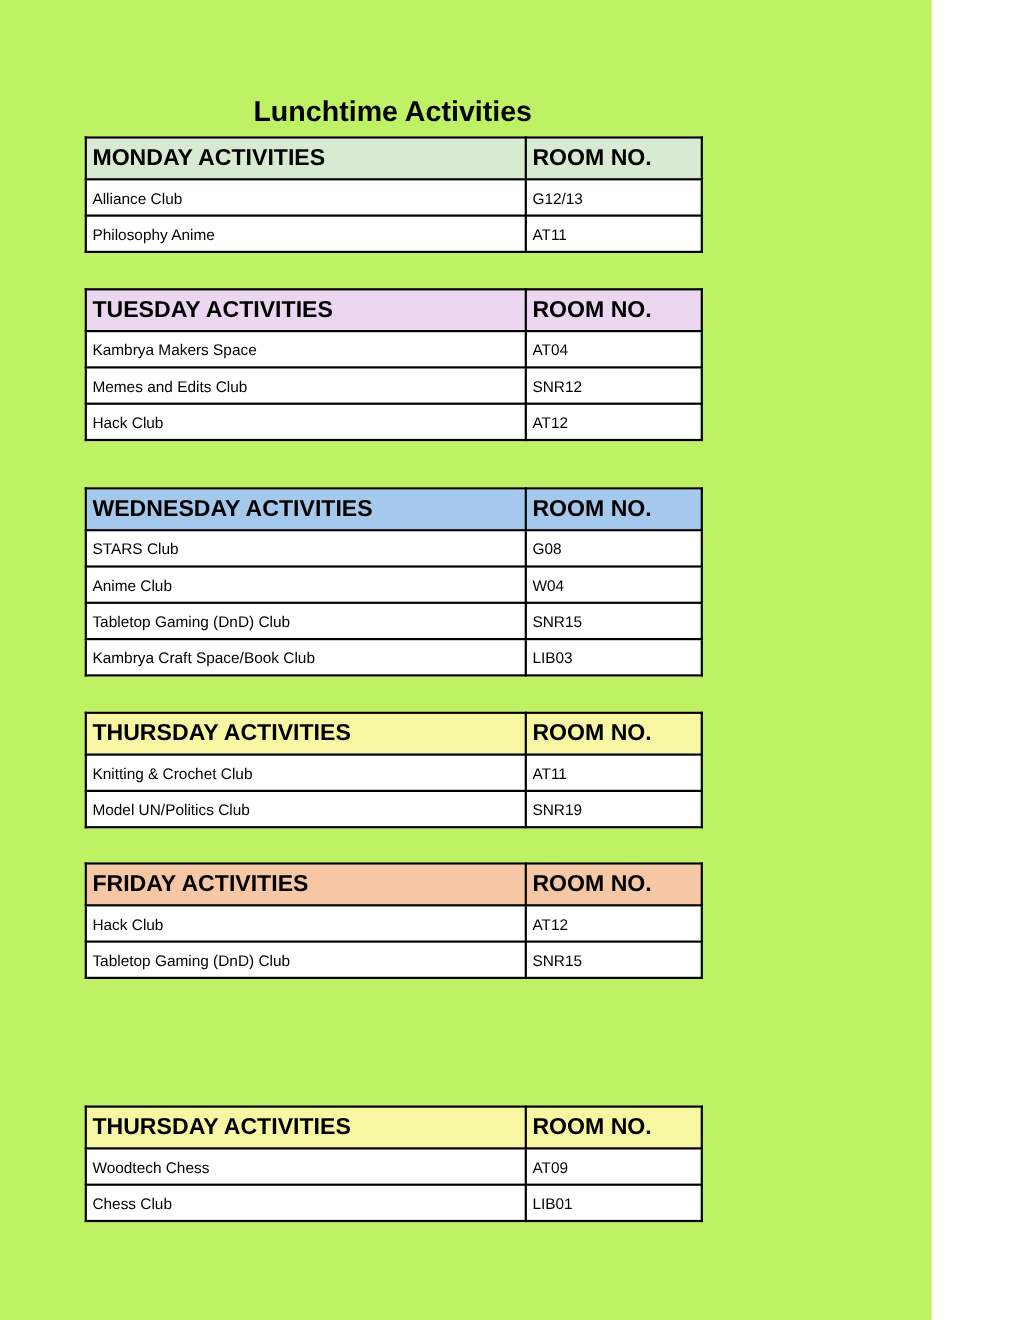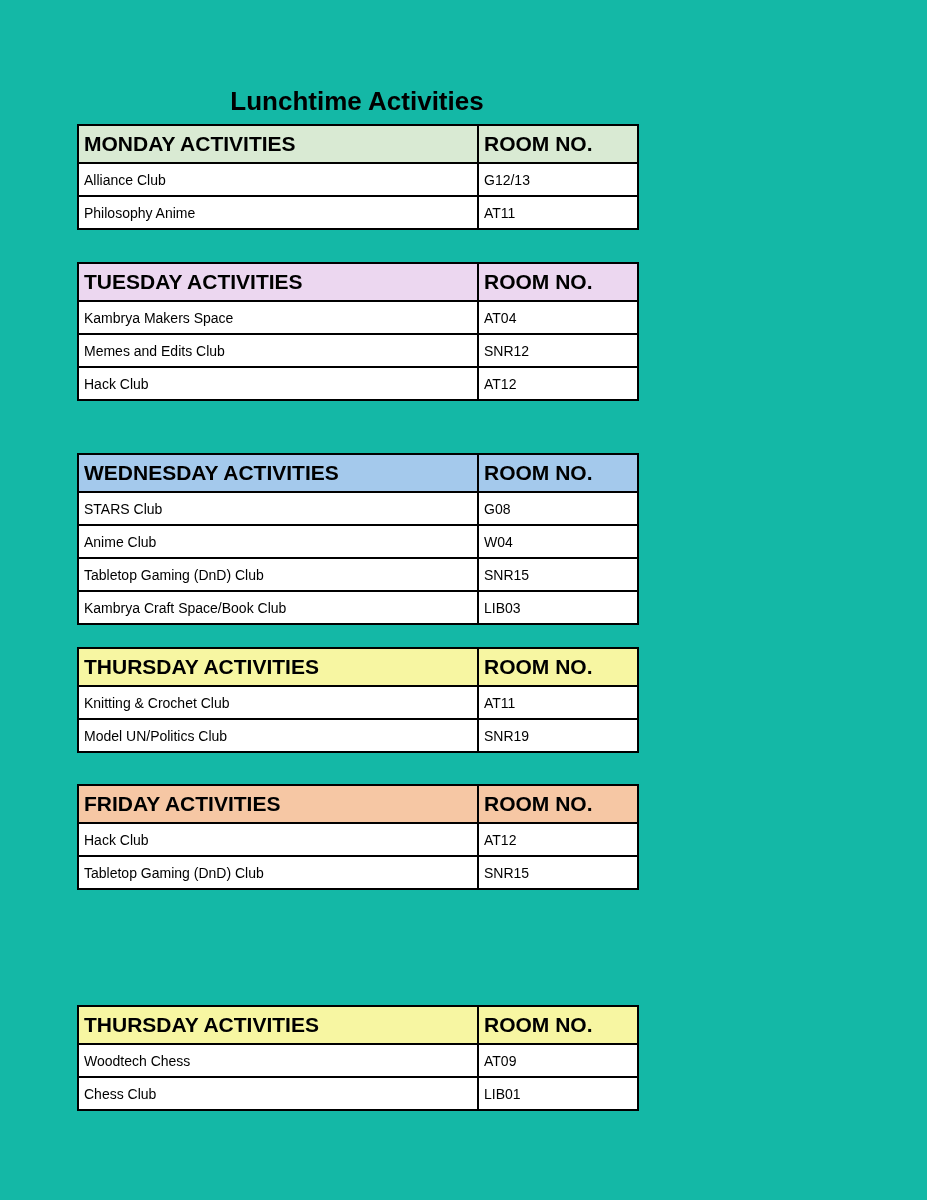--- a/index.html
+++ b/index.html
@@ -4,22 +4,22 @@
 <style>
   * { margin: 0; padding: 0; box-sizing: border-box; }
   html, body { background: #ffffff; }
   body {
     width: 927px; height: 1200px;
     font-family: "Liberation Sans", sans-serif;
     color: #000000;
   }
   .page {
     position: relative;
-    width: 927px; height: 1200px;
-    background: #14b8a6;
+    width: 847px; height: 1200px;
+    background: #bef264;
     overflow: hidden;
   }
   .doc-title {
     position: absolute;
     left: 77px; width: 560px;
     text-align: center;
     font-size: 26px;
     font-weight: 700;
     line-height: 30px;
     color: #000000;
@@ -103,21 +103,21 @@
         <td>Memes and Edits Club</td>
         <td>SNR12</td>
       </tr>
       <tr>
         <td>Hack Club</td>
         <td>AT12</td>
       </tr>
     </tbody>
   </table>
 
-  <table class="activity-table" style="top:453px">
+  <table class="activity-table" style="top:443px">
     <colgroup>
         <col class="col-activity">
         <col class="col-room">
       </colgroup>
     <thead>
       <tr>
         <th style="background-color: rgb(164, 201, 236);">WEDNESDAY ACTIVITIES</th>
         <th style="background-color: rgb(164, 201, 236);">ROOM NO.</th>
       </tr>
     </thead>

